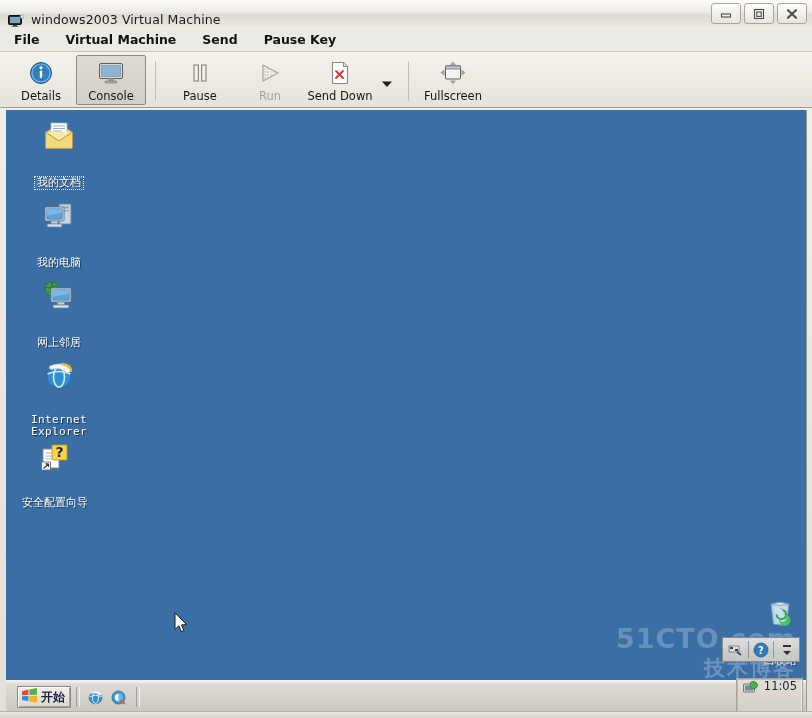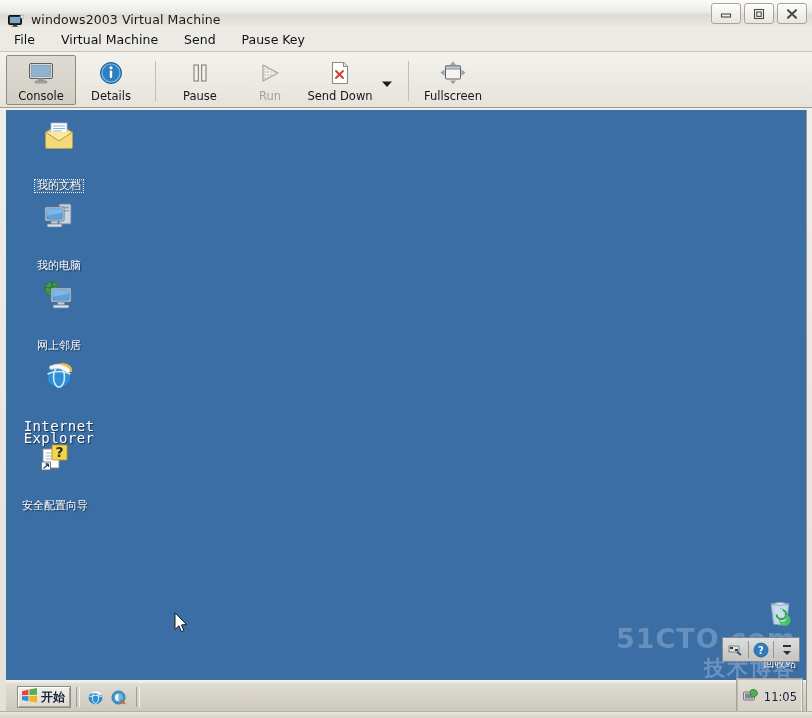--- a/index.html
+++ b/index.html
@@ -38,21 +38,21 @@
   }
   .wbtn svg{display:block;}
 
   
   #menubar{
     position:absolute;left:0;top:27px;width:812px;height:25px;
     background:#eceae4;border-bottom:1px solid #c9c5bb;
     display:flex;align-items:center;padding-left:12px;box-sizing:border-box;
   }
   #menubar .mi{
-    font-size:12.5px;color:#121212;margin-right:22px;padding:2px 2px;cursor:default;
+    font-size:12.5px;color:#121212;margin-right:22px;padding:2px 2px;cursor:default;font-weight:bold;
   }
 
   
   #toolbar{
     position:absolute;left:0;top:52px;width:812px;height:56px;
     background:linear-gradient(#f4f2ed,#e6e3db);
     border-bottom:1px solid #9e9a90;
     display:flex;align-items:flex-start;padding:3px 0 0 6px;box-sizing:border-box;
   }
   .tbtn{
@@ -79,30 +79,30 @@
   }
   #desktop{
     position:absolute;left:0;top:0;width:800px;height:572px;
     background:#3a6ea5;
   }
 
   
   .dicon{position:absolute;width:78px;text-align:center;cursor:default;}
   .dicon .glyph{height:36px;display:flex;align-items:flex-end;justify-content:center;}
   .dicon .dlabel{
-    margin-top:9px;display:inline-block;font-size:11px;line-height:12px;color:#ffffff;
+    margin-top:3px;display:inline-block;font-size:11px;line-height:12px;color:#ffffff;
     text-shadow:1px 1px 1px rgba(0,0,0,.55);
     font-family:"DejaVu Sans","Liberation Sans",sans-serif;
     padding:0 2px;
   }
   .dicon.selected .dlabel{
     outline:1px dotted rgba(255,255,255,.85);
     background:rgba(255,255,255,.06);
   }
-  .dicon .dlabel.mono{font-family:"DejaVu Sans Mono","Liberation Mono",monospace;font-size:14px;letter-spacing:.4px;}
+  .dicon .dlabel.mono{font-family:"DejaVu Sans Mono","Liberation Mono",monospace;font-size:11px;letter-spacing:.4px;}
 
   
   #wm1{
     position:absolute;right:10px;bottom:28px;
     font-size:27px;font-weight:bold;color:rgba(170,195,225,.40);
     font-family:"DejaVu Sans","Liberation Sans",sans-serif;letter-spacing:1px;
     pointer-events:none;
   }
   #wm2{
     position:absolute;right:10px;bottom:0px;
@@ -137,21 +137,21 @@
   }
   #startbtn .slabel{font-size:12px;font-weight:bold;color:#14223c;margin-left:3px;}
   .tb-vsep{width:2px;height:20px;margin:0 5px;
     border-left:1px solid #a29e95;border-right:1px solid #f4f2ec;}
   .qlicon{width:20px;height:20px;margin-right:3px;display:flex;align-items:center;justify-content:center;cursor:default;}
   #tray{
     margin-left:auto;margin-right:3px;height:38px;
     border:1px solid #a7a39a;
     box-shadow:inset 1px 1px 0 #bfbbb2,inset -1px -1px 0 #f2f0ea;
     background:linear-gradient(#e2dfd7,#d2cec5);
-    display:flex;align-items:center;padding:0 5px;box-sizing:border-box;
+    display:flex;align-items:flex-start;padding:0 5px;box-sizing:border-box;
   }
   #tray .clock{font-size:11.5px;color:#14223c;margin-left:5px;font-family:"DejaVu Sans","Liberation Sans",sans-serif;}
 
   
   #hoststrip{
     position:absolute;left:0;bottom:0;width:812px;height:6px;
     background:linear-gradient(#e9e7e1,#d8d4cb);
     border-top:1px solid #b5b1a7;
   }
 </style>
@@ -194,42 +194,42 @@
 
   <div id="menubar">
     <span class="mi">File</span>
     <span class="mi">Virtual Machine</span>
     <span class="mi">Send</span>
     <span class="mi">Pause Key</span>
   </div>
 
   <div id="toolbar">
 
+    <div class="tbtn">
+      <span class="ticon">
+        <svg width="24" height="24" viewBox="0 0 24 24">
+          <circle cx="12" cy="12" r="10.5" fill="#2f7ec0" stroke="#1d5b91"></circle>
+          <circle cx="12" cy="12" r="9" fill="none" stroke="#7dbbe8" stroke-width="1.2"></circle>
+          <rect x="10.8" y="9.5" width="2.4" height="7.5" rx="1" fill="#fff"></rect>
+          <circle cx="12" cy="6.8" r="1.6" fill="#fff"></circle>
+        </svg>
+      </span>
+      <span class="tlabel">Details</span>
+    </div>
+
     <div class="tbtn active">
       <span class="ticon">
         <svg width="26" height="22" viewBox="0 0 26 22">
           <rect x="1.5" y="1.5" width="23" height="15" rx="1.5" fill="#d9d9d9" stroke="#5d5d5d"></rect>
           <rect x="3.5" y="3.5" width="19" height="11" fill="#8fb4cf" stroke="#6d8ea6" stroke-width="0.6"></rect>
           <rect x="10" y="16.5" width="6" height="2.5" fill="#9b9b9b"></rect>
           <rect x="7" y="19" width="12" height="2" rx="1" fill="#b5b5b5" stroke="#6d6d6d" stroke-width="0.6"></rect>
         </svg>
       </span>
       <span class="tlabel">Console</span>
-    </div>
-
-    <div class="tbtn">
-      <span class="ticon">
-        <svg width="24" height="24" viewBox="0 0 24 24">
-          <circle cx="12" cy="12" r="10.5" fill="#2f7ec0" stroke="#1d5b91"></circle>
-          <circle cx="12" cy="12" r="9" fill="none" stroke="#7dbbe8" stroke-width="1.2"></circle>
-          <rect x="10.8" y="9.5" width="2.4" height="7.5" rx="1" fill="#fff"></rect>
-          <circle cx="12" cy="6.8" r="1.6" fill="#fff"></circle>
-        </svg>
-      </span>
-      <span class="tlabel">Details</span>
     </div>
 
     <div class="tsep"></div>
 
     <div class="tbtn">
       <span class="ticon">
         <svg width="22" height="22" viewBox="0 0 22 22">
           <rect x="5" y="3" width="4.4" height="16" fill="#f1efea" stroke="#8e8a82" stroke-width="1.2"></rect>
           <rect x="12.6" y="3" width="4.4" height="16" fill="#f1efea" stroke="#8e8a82" stroke-width="1.2"></rect>
         </svg>

